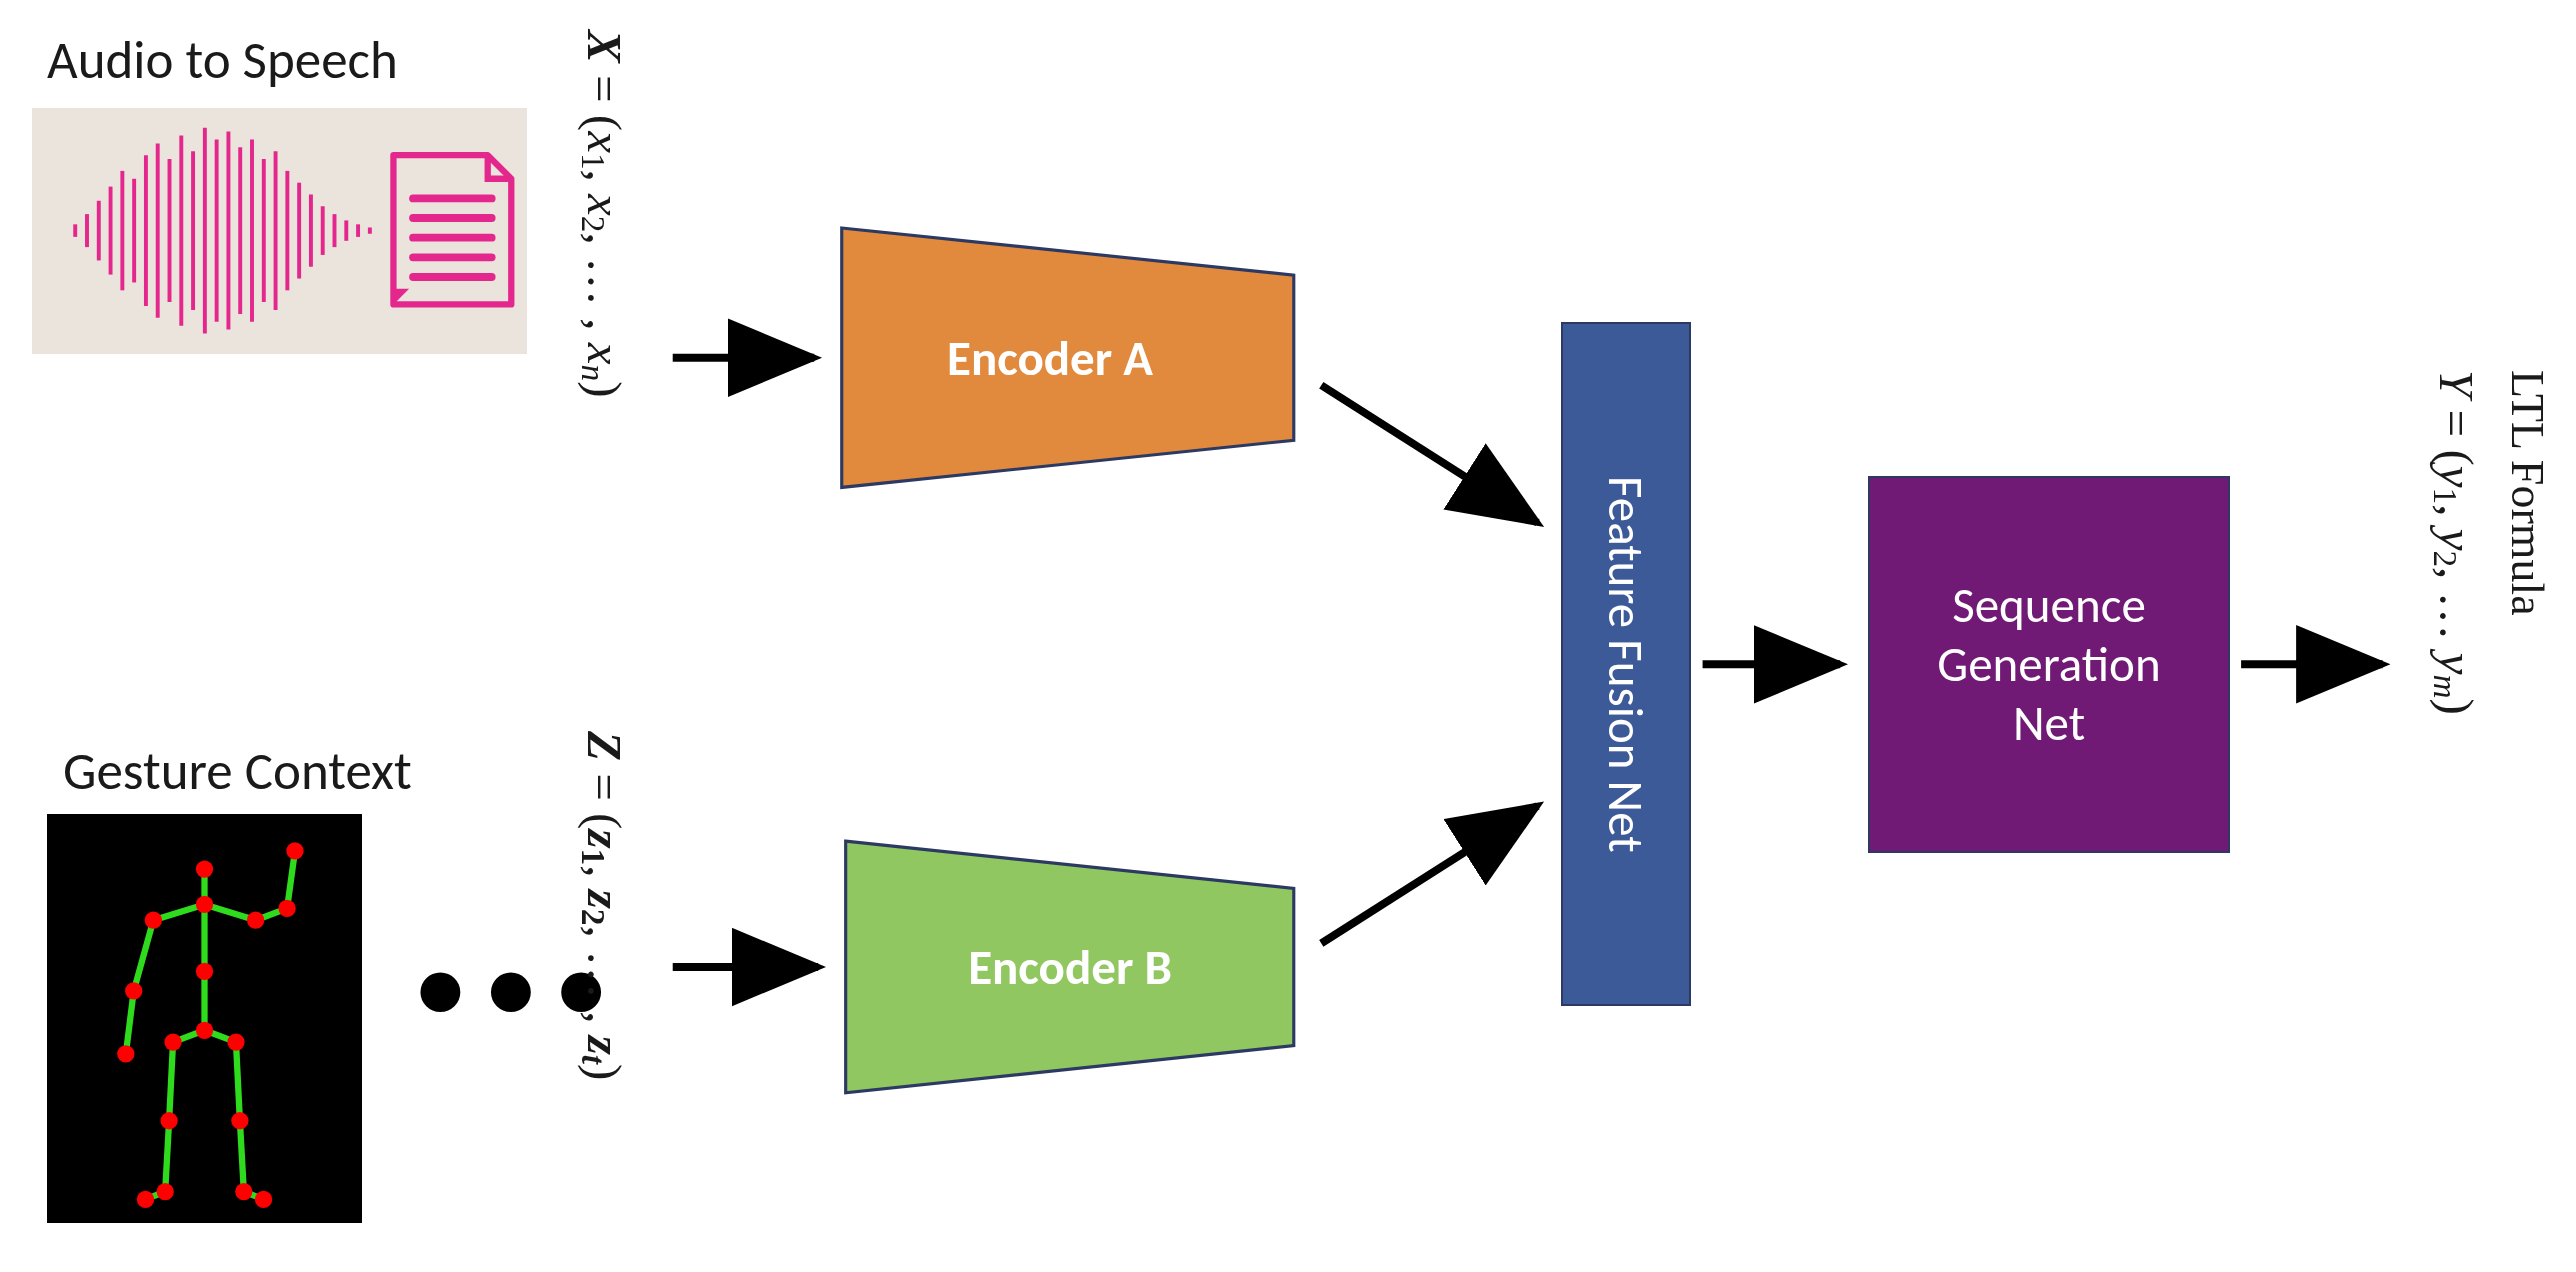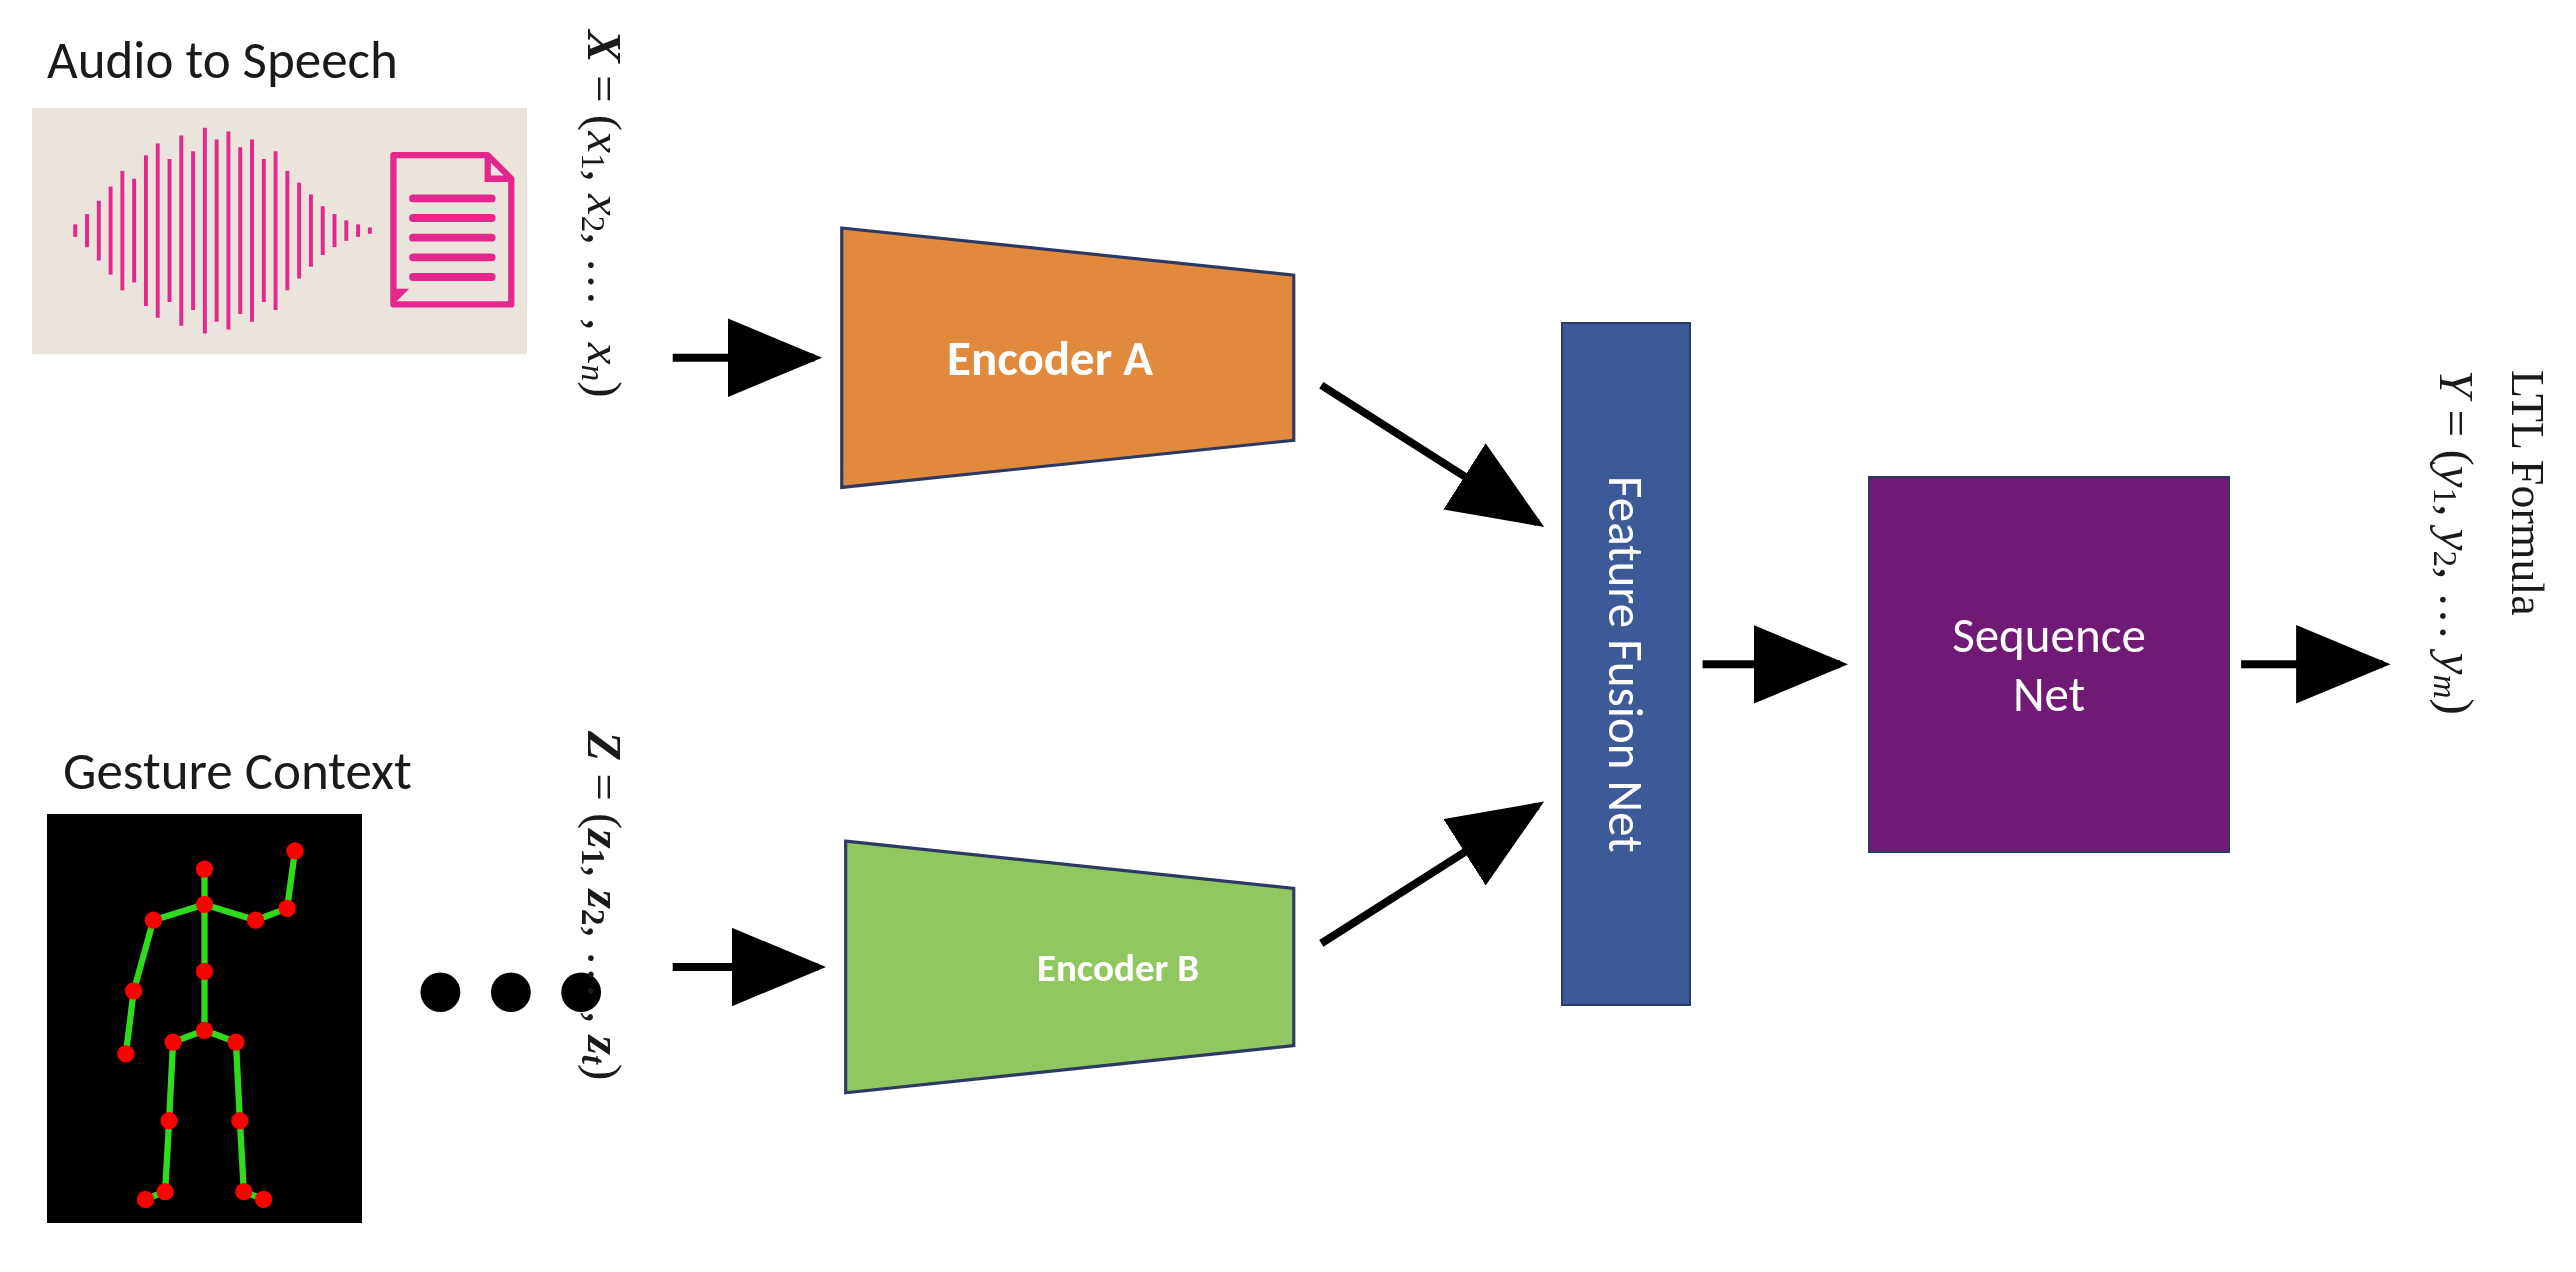--- a/index.html
+++ b/index.html
@@ -167,28 +167,29 @@
 
     <line x1="835" y1="455" x2="1015" y2="455" stroke="#000" stroke-width="10" marker-end="url(#arrow)"></line>
     <line x1="835" y1="1230" x2="1020" y2="1230" stroke="#000" stroke-width="10" marker-end="url(#arrow)"></line>
     <line x1="1660" y1="490" x2="1935" y2="665" stroke="#000" stroke-width="10" marker-end="url(#arrow)"></line>
     <line x1="1660" y1="1200" x2="1935" y2="1025" stroke="#000" stroke-width="10" marker-end="url(#arrow)"></line>
     <line x1="2145" y1="845" x2="2320" y2="845" stroke="#000" stroke-width="10" marker-end="url(#arrow)"></line>
     <line x1="2830" y1="845" x2="3010" y2="845" stroke="#000" stroke-width="10" marker-end="url(#arrow)"></line>
   </svg>
 
   <div style="position:absolute;left:826px;top:228px;width:416px;height:259px;display:flex;align-items:center;justify-content:center;color:#fff;font-size:49px;font-weight:600;">Encoder A</div>
-  <div style="position:absolute;left:878px;top:841px;width:448px;height:252px;display:flex;align-items:center;justify-content:center;color:#fff;font-size:39px;font-weight:600;">Encoder B</div>
+  <div style="position:absolute;left:830px;top:841px;width:448px;height:252px;display:flex;align-items:center;justify-content:center;color:#fff;font-size:49px;font-weight:600;">Encoder B</div>
 
   <div class="block" style="left: 1545px; top: 322px; width: 130px; height: 684px; background: rgb(61, 90, 152);" background="#3d5a98">
     <span class="fusion-text">Feature Fusion Net</span>
   </div>
 
   <div class="block" style="left: 1852px; top: 476px; width: 362px; height: 377px; flex-direction: column; background: #701a75;" background="#3d5a98">
     <span>Sequence</span>
+    <span>Generation</span>
     <span>Net</span>
   </div>
 
   <div class="vlabel" style="left:2485px;top:370px;height:590px;font-size:46px;">LTL Formula</div>
   <div class="vlabel" style="left:2410px;top:370px;height:590px;">
     <span class="ital">Y</span>
     <span> = </span>
     <span>(</span><span class="ital">y</span><sub>1</sub><span>, </span><span class="ital">y</span><sub>2</sub><span>, … </span><span class="ital">y</span><sub><span class="ital">m</span></sub><span>)</span>
   </div>
 

